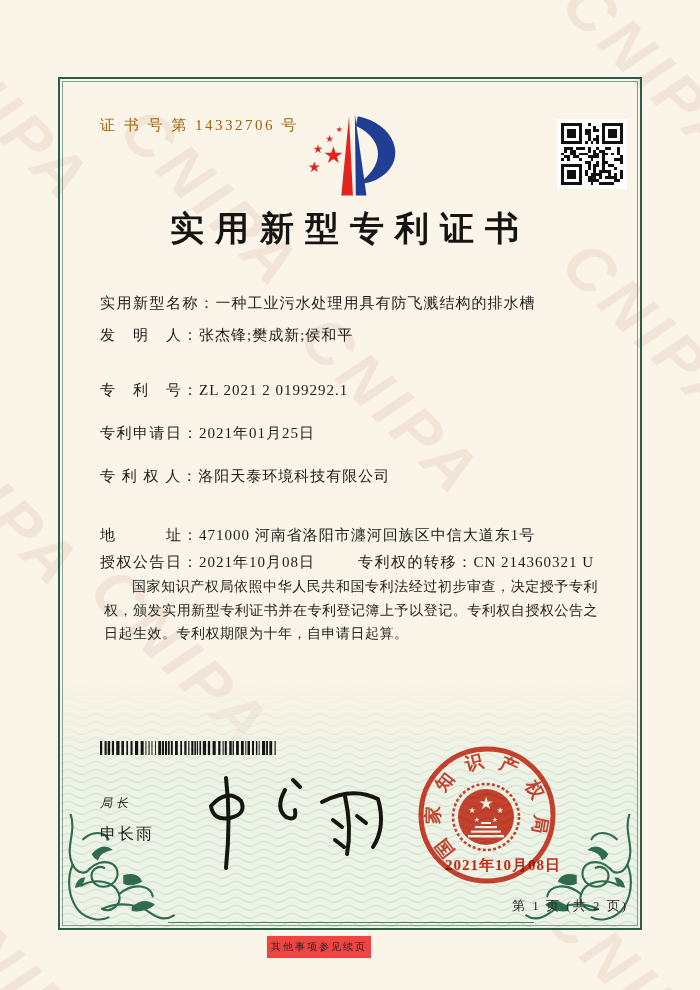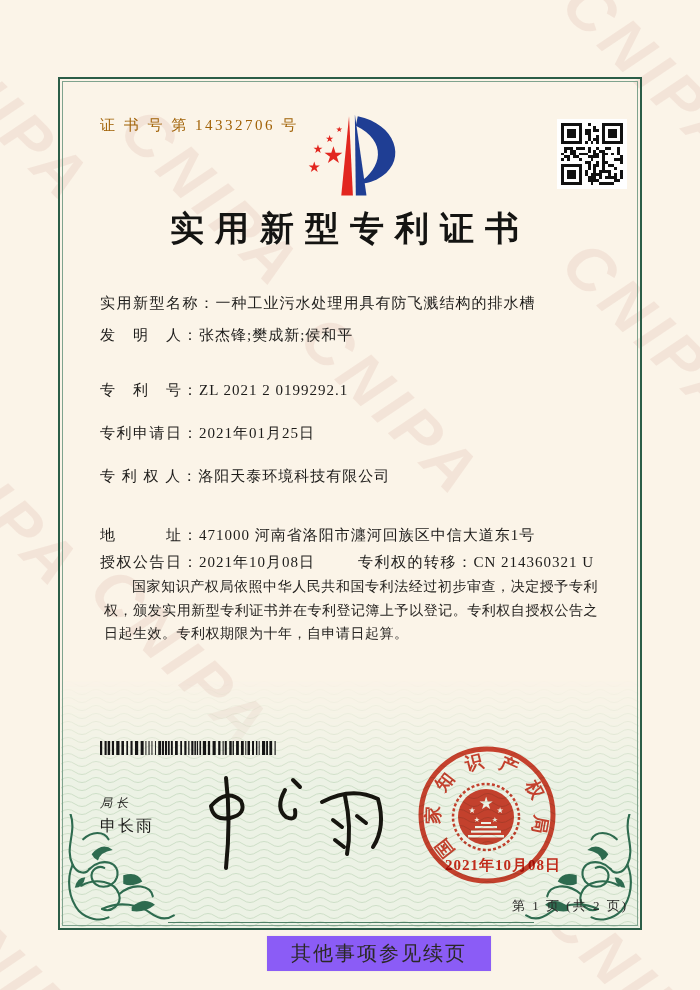--- a/index.html
+++ b/index.html
@@ -44,34 +44,34 @@
       color:#252320;text-align:justify;z-index:4;}
   .paras p{margin:4px;text-indent:2em;letter-spacing:.5px;}
 
   
   .barcode{position:absolute;left:100px;top:741px;z-index:4;line-height:0;}
 
   
   .director{position:absolute;left:100px;top:795px;z-index:4;
       font-family:"Liberation Sans","DejaVu Sans",sans-serif;color:#1c1c1a;}
   .director .dt{font-size:12px;letter-spacing:4px;font-style:italic;}
-  .director .dn{font-size:16px;letter-spacing:2px;margin-top:4px;}
+  .director .dn{font-size:16px;letter-spacing:2px;margin-top:12px;}
   .sig{position:absolute;left:185px;top:770px;z-index:4;}
 
   
   .seal-date{position:absolute;left:428px;top:856px;width:150px;text-align:center;font-size:15px;
       letter-spacing:1px;color:#c02a1a;z-index:4;font-weight:bold;}
   .seal{position:absolute;left:415px;top:743px;z-index:5;mix-blend-mode:multiply;opacity:.93;}
   .seal-char{font:bold 18px "Liberation Serif","DejaVu Serif",serif;fill:#d03522;}
   .emblem-star{fill:#fff;text-anchor:middle;font-family:"DejaVu Sans",sans-serif;}
 
   
   .page-info{position:absolute;left:58px;top:897px;width:584px;text-align:right;font-size:13px;
       letter-spacing:2px;color:#2a2a28;z-index:4;transform:translateX(-14px);}
-  .note{position:absolute;left:267px;top:936px;background:#8b5cf6;padding:4px 24px;font-size:20px;
+  .note{position:absolute;left:267px;top:936px;background:#ef4444;padding:4px 4px;font-size:10px;
       letter-spacing:2px;color:#2a2825;z-index:4;box-shadow:0 0 2px rgba(0,0,0,.08);}
 </style>
 </head>
 <body>
 
 <div class="page">
 
   <span class="wm" style="left:-52px;top:6px">CNIPA</span>
   <span class="wm" style="left:600px;top:-34px">CNIPA</span>
   <span class="wm" style="left:158px;top:92px">CNIPA</span>

